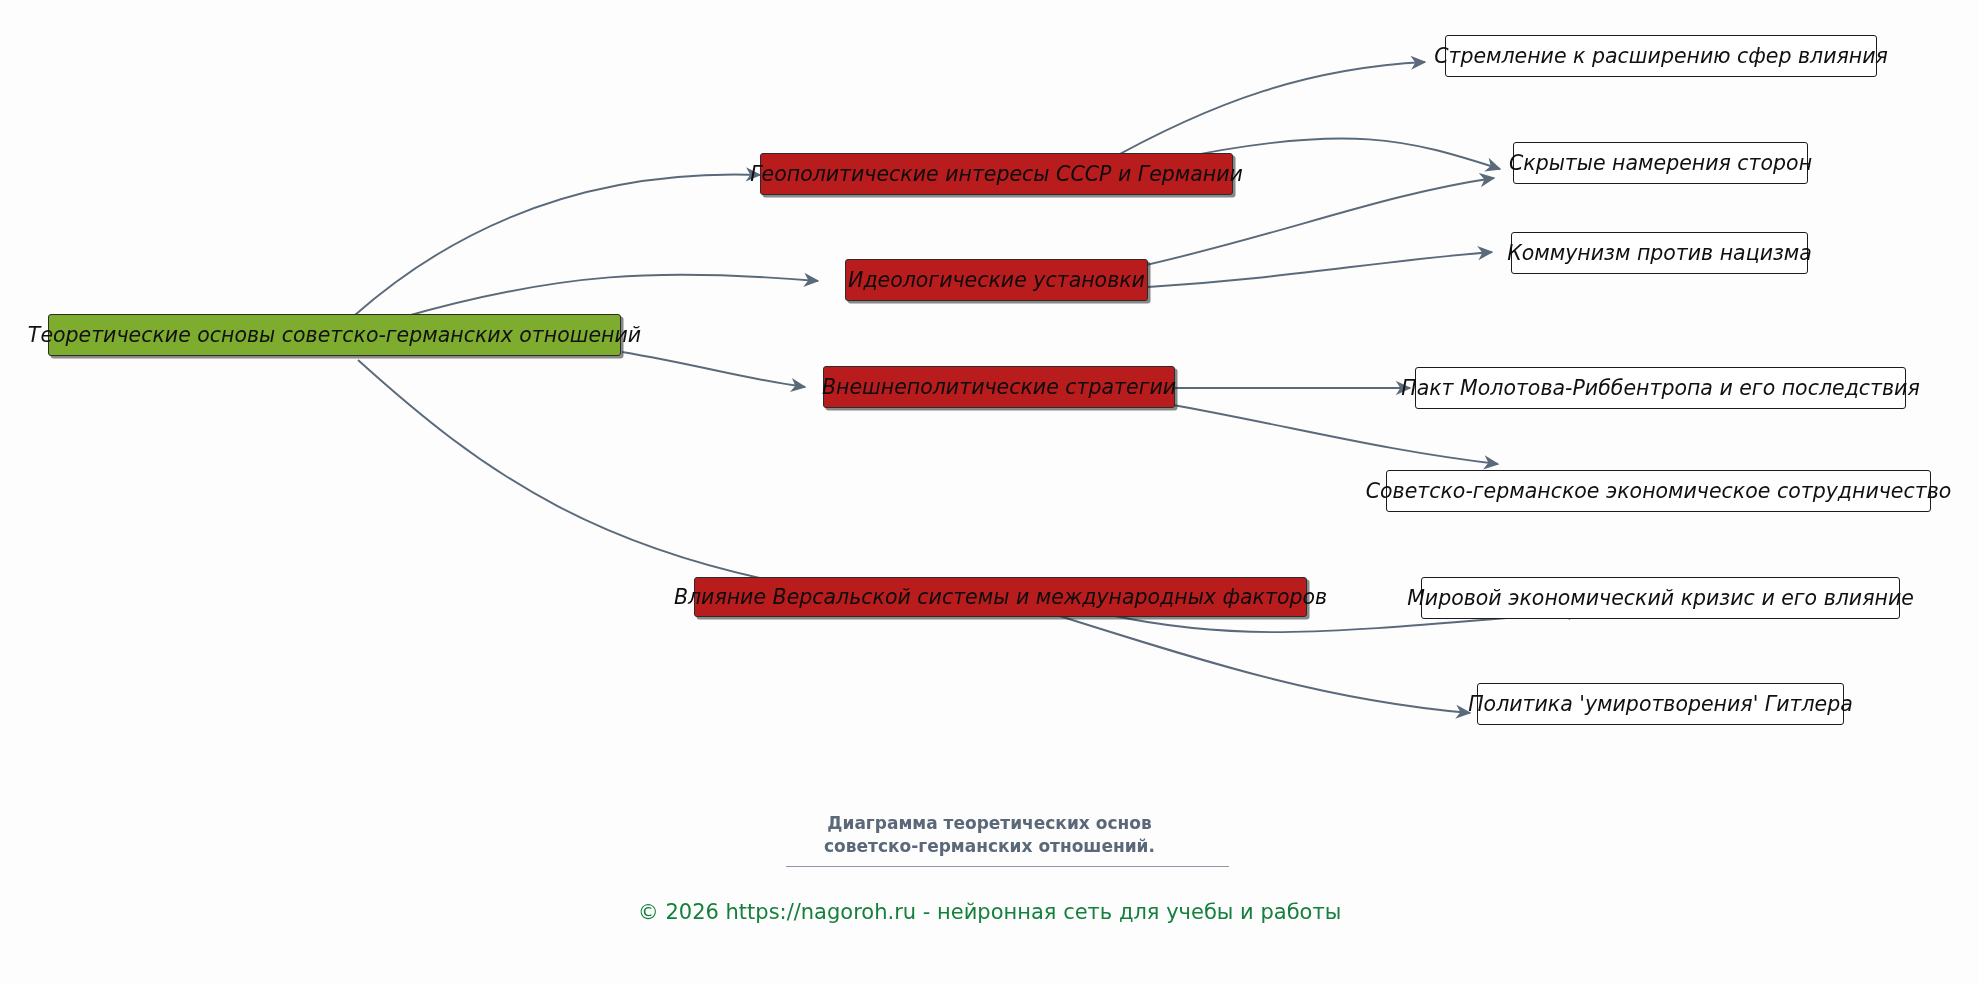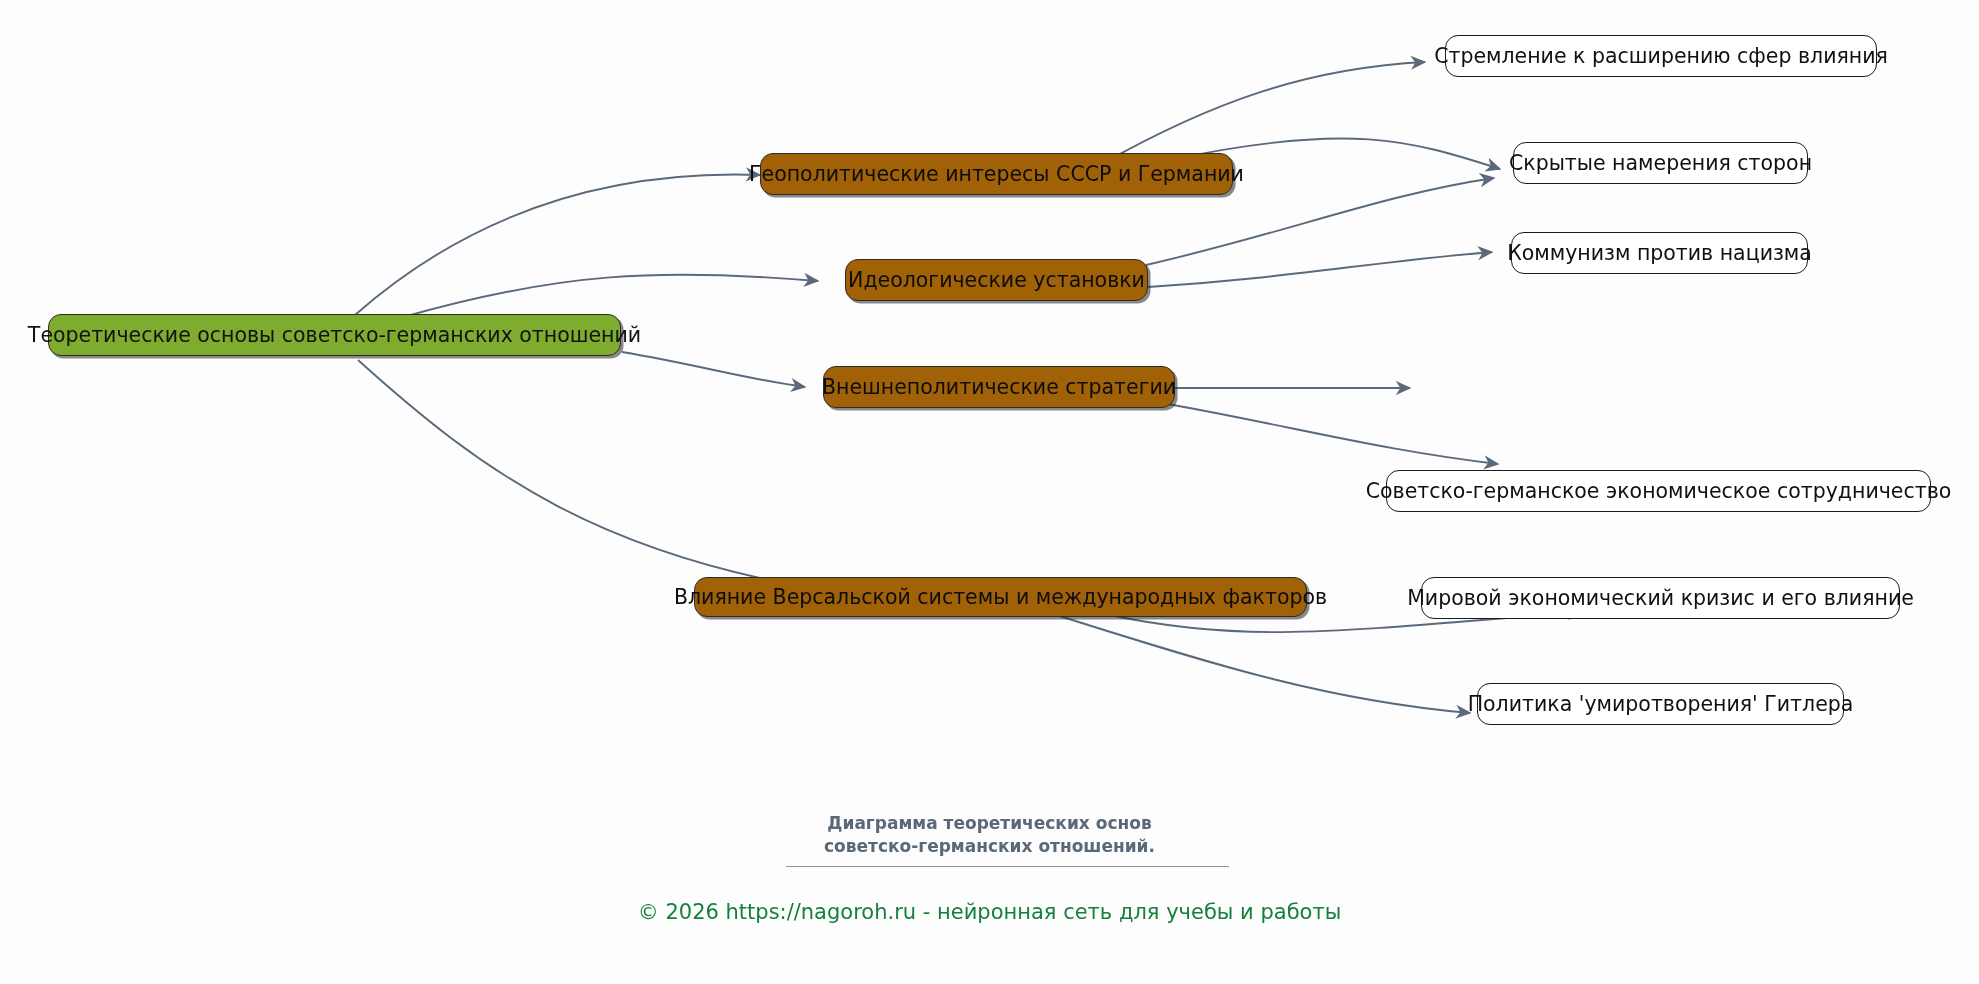--- a/index.html
+++ b/index.html
@@ -9,35 +9,36 @@
     font-family:"DejaVu Sans","Liberation Sans",sans-serif;
     overflow:hidden;position:relative;
   }
   #canvas{position:absolute;inset:0;width:1979px;height:984px;}
   #edges{position:absolute;left:0;top:0;width:1979px;height:984px;pointer-events:none;}
 
   .node{
     position:absolute;
     display:flex;align-items:center;justify-content:center;
     box-sizing:border-box;
-    border-radius:13px;
+    border-radius:3px;
     white-space:nowrap;
     line-height:1;
+    font-style:italic;
   }
   .node .lbl{display:block;}
 
   .node.root{
     background:#7DAC2E;
     border:1.6px solid #2b2b2b;
     color:#121212;
     font-size:20.5px;
     box-shadow:2.5px 2.5px 0 rgba(40,40,40,.55);
   }
   .node.branch{
-    background:#a16207;
+    background:#b91c1c;
     border:1.6px solid #2b2b2b;
     color:#0d0d0d;
     font-size:20.5px;
     box-shadow:2.5px 2.5px 0 rgba(40,40,40,.55);
   }
   .node.leaf{
     background:#ffffff;
     border:1.6px solid #1b1b1b;
     color:#101010;
     font-size:20.5px;
@@ -123,20 +124,23 @@
   </div>
 
   <div class="node leaf" style="left:1513px;top:142px;width:295px;height:42px;">
     <span class="lbl">Скрытые намерения сторон</span>
   </div>
 
   <div class="node leaf" style="left:1511px;top:232px;width:297px;height:42px;">
     <span class="lbl">Коммунизм против нацизма</span>
   </div>
 
+  <div class="node leaf" style="left:1415px;top:367px;width:491px;height:42px;">
+    <span class="lbl">Пакт Молотова-Риббентропа и его последствия</span>
+  </div>
 
   <div class="node leaf" style="left:1386px;top:470px;width:545px;height:42px;">
     <span class="lbl">Советско-германское экономическое сотрудничество</span>
   </div>
 
   <div class="node leaf" style="left:1421px;top:577px;width:479px;height:42px;">
     <span class="lbl">Мировой экономический кризис и его влияние</span>
   </div>
 
   <div class="node leaf" style="left:1477px;top:683px;width:367px;height:42px;">

